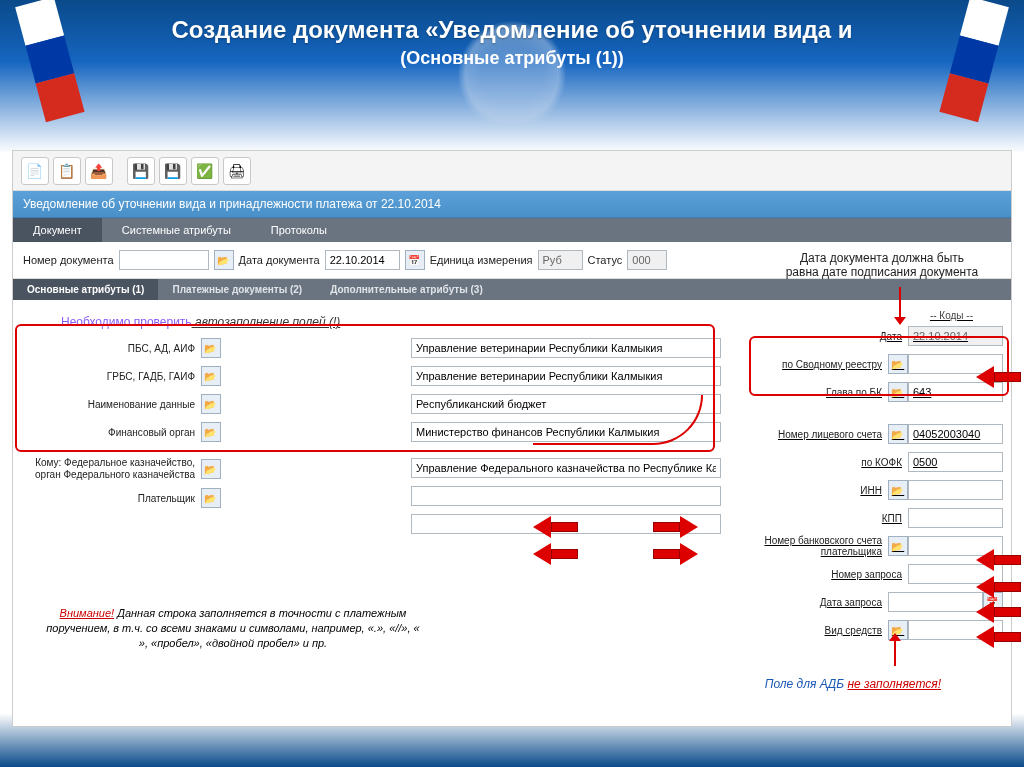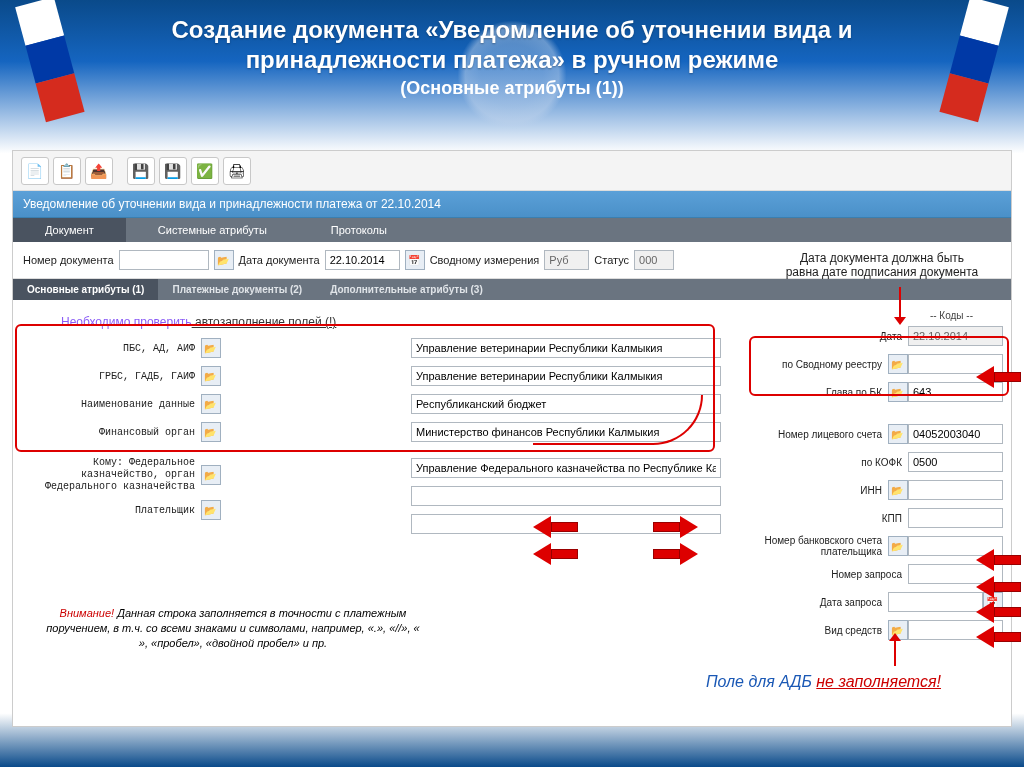--- a/index.html
+++ b/index.html
@@ -13,78 +13,78 @@
 .emblem { position:absolute; top:20px; left:50%; transform:translateX(-50%); width:110px; height:110px; border-radius:50%; background: radial-gradient(circle,rgba(190,210,235,.4) 40%,rgba(190,210,235,.5) 60%,transparent 70%); }
 .title-block { position: absolute; top: 15px; left: 0; right: 0; text-align: center; color: #fff; }
 .title-block h1 { font-size: 24px; font-weight: bold; line-height: 1.25; text-shadow: 0 1px 2px rgba(0,0,0,.3); }
 .title-block .sub { font-size: 18px; font-weight: bold; margin-top: 3px; }
 .app-window { position: absolute; top: 150px; left: 12px; right: 12px; bottom: 40px; background: #fff; border: 1px solid #ccc; }
 .toolbar { height: 40px; background: #f4f4f4; border-bottom: 1px solid #ddd; display: flex; align-items: center; padding: 0 8px; gap: 4px; }
 .tbtn { width: 28px; height: 28px; background: #fff; border: 1px solid #c8c8c8; border-radius: 3px; display: flex; align-items: center; justify-content: center; cursor: pointer; font-size: 14px; }
 .tbtn.sep { margin-left: 10px; }
 .doc-header { background: linear-gradient(#5ba0d8,#4a90c8); color: #fff; padding: 6px 10px; font-size: 12px; border-bottom: 1px solid #3a7fb0; }
 .tabs-main { display: flex; background: #6a7480; }
-.tab-main { padding: 6px 32px; color: #fff; font-size: 11px; cursor: pointer; }
+.tab-main { padding: 6px 20px; color: #fff; font-size: 11px; cursor: pointer; }
 .tab-main.active { background: #4a5360; }
 .header-fields { display: flex; align-items: center; padding: 8px 10px; gap: 5px; background: #fff; border-bottom: 1px solid #ddd; flex-wrap: wrap; }
 .fld-label { font-size: 11px; color: #222; }
 .fld-input { border: 1px solid #b0b8c0; height: 20px; padding: 0 4px; font-size: 11px; background: #fff; }
 .fld-input.ro { background: #f0f0f0; color: #666; }
 .pick { width: 20px; height: 20px; background: #e8eef5; border: 1px solid #a0b0c0; cursor: pointer; display: inline-flex; align-items: center; justify-content: center; font-size: 10px; }
 .tabs-sub { display: flex; background: #6a7480; }
 .tab-sub { padding: 5px 14px; color: #e0e4e8; font-size: 10px; cursor: pointer; font-weight: bold; }
 .tab-sub.active { background: #4a5360; color: #fff; }
 .body-area { display: flex; padding: 10px 8px; position: relative; }
 .left-col { flex: 0 0 390px; position: relative; }
 .mid-col { flex: 1; max-width: 310px; position: relative; }
-.right-col { flex: 0 0 250px; position: relative; margin-left: auto; }
+.right-col { flex: 0 0 250px; position: relative; margin-left: auto; text-decoration: underline; }
 .annot { color: #d00; font-size: 12px; margin: 5px 0 8px 40px; }
-.annot .u { text-decoration: underline; }
+.annot .u { text-decoration: underline; font-style: italic; }
 .form-row { display: flex; align-items: center; margin-bottom: 6px; min-height: 22px; }
 .form-row .lbl { text-align: right; padding-right: 6px; font-size: 10px; color: #222; white-space: nowrap; }
-.left-col .lbl { width: 180px; font-family: Liberation Mono, monospace; }
+.left-col .lbl { width: 180px; }
 .mid-col .input-wrap { flex: 1; border-radius: 7px; }
 .mid-col .fld-input { width: 100%; }
 .right-col .lbl { flex: 1; }
 .right-col .fld-input { width: 95px; }
 .codes-hdr { text-align: right; font-size: 10px; color: #444; padding-right: 30px; margin-bottom: 4px; }
 .red-box { border: 2px solid #d00; border-radius: 6px; position: absolute; }
 .arrow-r { position: absolute; width: 45px; height: 22px; }
 .arrow-r .shaft { position:absolute; left:18px; top:6px; width:27px; height:10px; background:#d00; border:1px solid #900; }
 .arrow-r .head { position:absolute; left:0; top:0; width:0; height:0; border-top:11px solid transparent; border-bottom:11px solid transparent; border-right:18px solid #d00; }
 .arrow-l { position: absolute; width: 45px; height: 22px; }
 .arrow-l .shaft { position:absolute; left:0; top:6px; width:27px; height:10px; background:#d00; border:1px solid #900; }
 .arrow-l .head { position:absolute; right:0; top:0; width:0; height:0; border-top:11px solid transparent; border-bottom:11px solid transparent; border-left:18px solid #d00; }
 .arrow-down { position:absolute; width:2px; background:#d00; }
 .arrow-down::after { content:""; position:absolute; bottom:-8px; left:-5px; border-left:6px solid transparent; border-right:6px solid transparent; border-top:8px solid #d00; }
 .note-top { position:absolute; font-size:12px; color:#222; text-align:center; }
 .warn-block { position:absolute; left:30px; bottom:75px; width:380px; font-size:11px; font-style:italic; text-align:center; line-height:1.35; }
-.warn-block .hw { color:#c00; font-style:italic; }
-.note-bottom { position:absolute; bottom:35px; right:70px; font-size:16px; font-style:italic; color:#1a58b5; }
+.warn-block .hw { color:#c00; text-decoration:underline; font-style:italic; }
+.note-bottom { position:absolute; bottom:35px; right:70px; font-size:12px; font-style:italic; color:#1a58b5; }
 .note-bottom .nu { color:#c00; text-decoration:underline; }
 .curve { position:absolute; border:2px solid #d00; border-top:none; border-left:none; border-radius:0 0 60px 0; }
 </style>
 </head>
 <body>
 
 <div class="slide">
   <div class="flag-left">
       <div class="flag-stripe fw"></div>
       <div class="flag-stripe fb"></div>
       <div class="flag-stripe fr"></div>
     </div>
   <div class="flag-right">
       <div class="flag-stripe fw"></div>
       <div class="flag-stripe fb"></div>
       <div class="flag-stripe fr"></div>
     </div>
   <div class="emblem"></div>
 
   <div class="title-block">
-    <h1><span>Создание документа «Уведомление об уточнении вида и</span><br><span>принадлежности платежа» в ручном режиме</span></h1>
+    <h1><span>Создание документа «Уведомление об уточнении вида и</span><br></h1>
     <div class="sub">(Основные атрибуты (1))</div>
   </div>
 
   <div class="app-window">
 
     <div class="toolbar">
       <div class="tbtn">📄</div>
       <div class="tbtn">📋</div>
       <div class="tbtn">📤</div>
       <div class="tbtn sep">💾</div>
@@ -101,21 +101,21 @@
       <div class="tab-main">Протоколы</div>
     </div>
 
     <div class="header-fields">
       <span class="fld-label">Номер документа</span>
       <input class="fld-input" style="width: 90px;" value="">
       <span class="pick">📂</span>
       <span class="fld-label">Дата документа</span>
       <input class="fld-input" style="width: 75px;" value="22.10.2014">
       <span class="pick">📅</span>
-      <span class="fld-label">Сводному измерения</span>
+      <span class="fld-label">Единица измерения</span>
       <input class="fld-input ro" style="width: 45px;" readonly="" value="Руб">
       <span class="fld-label">Статус</span>
       <input class="fld-input ro" style="width: 40px;" readonly="" value="000">
     </div>
 
     <div class="tabs-sub">
       <div class="tab-sub active">Основные атрибуты (1)</div>
       <div class="tab-sub">Платежные документы (2)</div>
       <div class="tab-sub">Дополнительные атрибуты (3)</div>
     </div>

